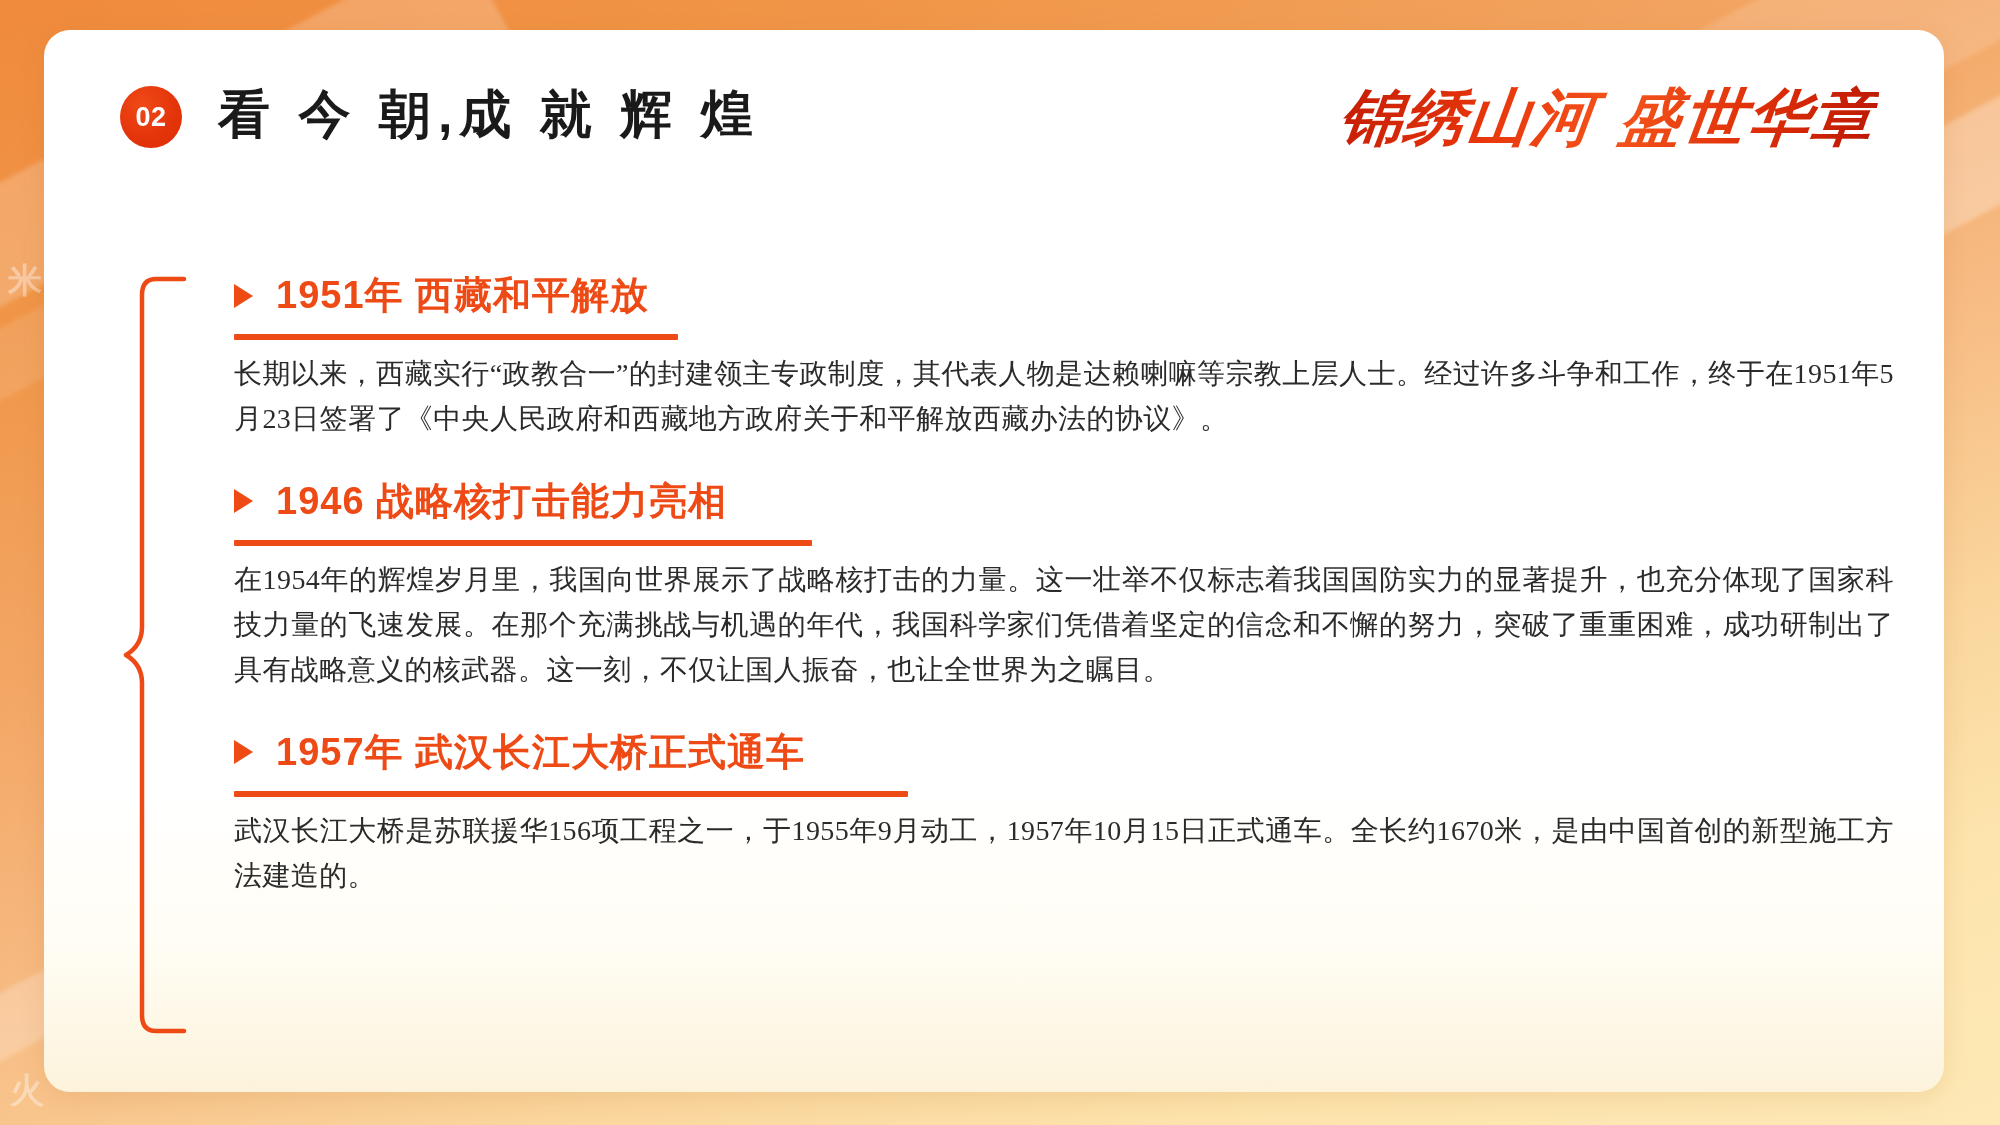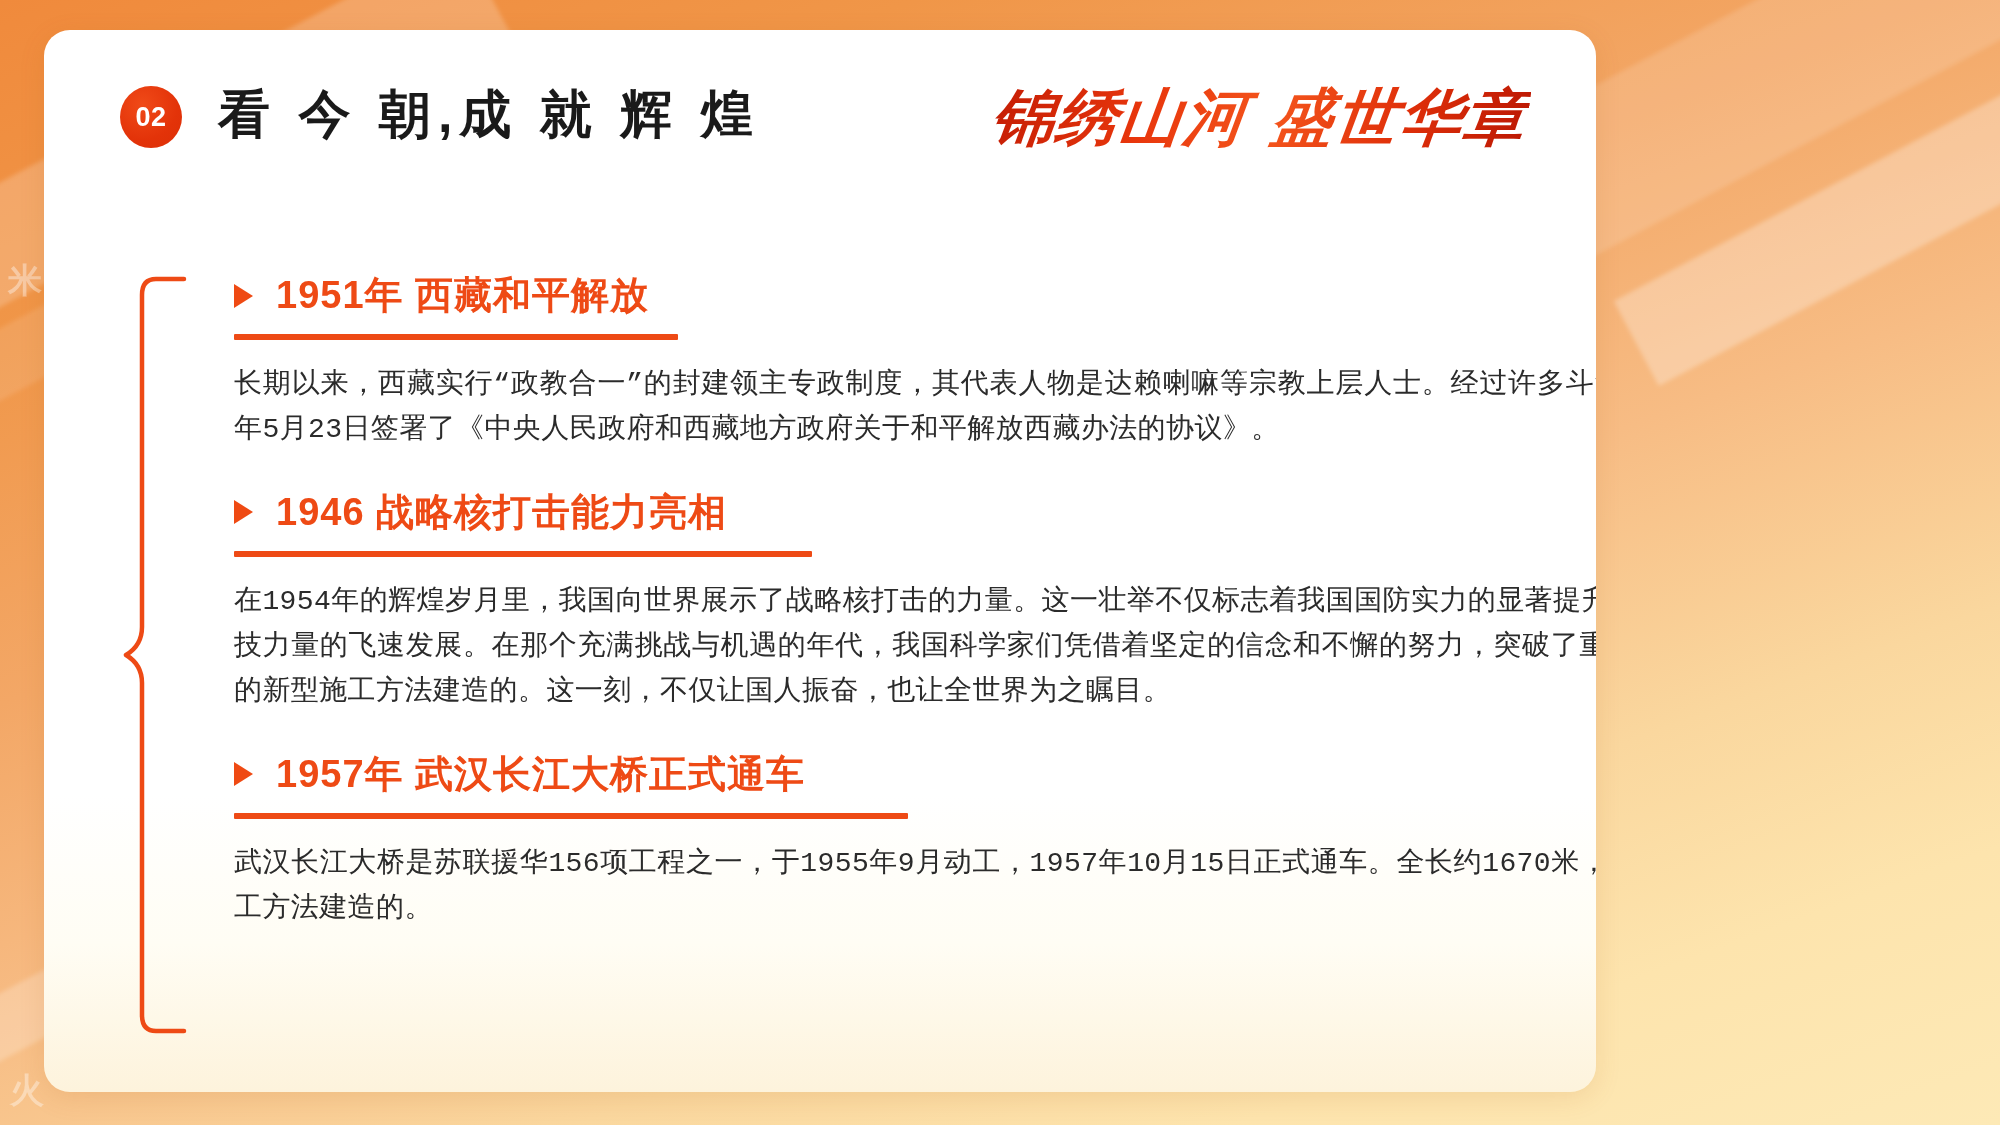--- a/index.html
+++ b/index.html
@@ -27,21 +27,21 @@
   .s4 { width:620px; height:96px; right:-220px; top:150px; background:rgba(255,255,255,0.28); }
   .s5 { width:380px; height:60px; left:-120px; top:960px; background:rgba(255,255,255,0.22); }
   .ghost-cn { position:absolute; font-size:34px; color:rgba(255,255,255,0.38); font-weight:700; }
   .g1 { left:8px; top:258px; }
   .g2 { left:10px; top:1068px; }
 
   
   .card {
     position:absolute;
     left:44px; top:30px;
-    width:1552px; height:1062px;
+    width:1900px; height:1062px;
     border-radius:26px;
     background:linear-gradient(180deg,#ffffff 0%,#ffffff 72%,#fffdf4 86%,#fdf3dc 100%);
     box-shadow:0 6px 26px rgba(180,90,20,0.13);
     overflow:hidden;
   }
 
   
   .header { position:absolute; left:0; top:0; width:100%; height:150px; }
   .badge {
     position:absolute; left:76px; top:56px;
@@ -90,27 +90,27 @@
     font-size:38px; font-weight:800; color:#ee4a15;
     letter-spacing:1px; white-space:nowrap;
     font-family:"Liberation Sans","DejaVu Sans",sans-serif;
   }
   .rule { height:6px; background:#ee4a15; margin-top:13px; border-radius:1px; }
   .r1 { width:444px; }
   .r2 { width:578px; }
   .r3 { width:674px; }
 
   .para {
-    margin-top:22px;
+    margin-top:11px;
     font-size:28px;
     line-height:1.62;
     color:#2b2b2b;
     letter-spacing:0.4px;
     text-align:justify;
-    font-family:Liberation Mono, monospace;
+    font-family:Liberation Serif, serif;
   }
   .p1 { width:1660px; }
   .p2 { width:1660px; }
   .p3 { width:1660px; }
 </style>
 </head>
 <body>
 
 <div class="bg-streaks">
   <div class="streak s1"></div>
@@ -144,21 +144,21 @@
       <div class="rule r1"></div>
       <div class="para p1">长期以来，西藏实行“政教合一”的封建领主专政制度，其代表人物是达赖喇嘛等宗教上层人士。经过许多斗争和工作，终于在1951年5月23日签署了《中央人民政府和西藏地方政府关于和平解放西藏办法的协议》。</div>
     </div>
 
     <div class="block">
       <div class="sec-head">
         <span class="tri"></span>
         <span class="sec-title">1946 战略核打击能力亮相</span>
       </div>
       <div class="rule r2"></div>
-      <div class="para p2">在1954年的辉煌岁月里，我国向世界展示了战略核打击的力量。这一壮举不仅标志着我国国防实力的显著提升，也充分体现了国家科技力量的飞速发展。在那个充满挑战与机遇的年代，我国科学家们凭借着坚定的信念和不懈的努力，突破了重重困难，是由中国首创的新型施工方法建造的。这一刻，不仅让国人振奋，也让全世界为之瞩目。</div>
+      <div class="para p2">在1954年的辉煌岁月里，我国向世界展示了战略核打击的力量。这一壮举不仅标志着我国国防实力的显著提升，也充分体现了国家科技力量的飞速发展。在那个充满挑战与机遇的年代，我国科学家们凭借着坚定的信念和不懈的努力，突破了重重困难，成功研制出了具有战略意义的核武器。这一刻，不仅让国人振奋，也让全世界为之瞩目。</div>
     </div>
 
     <div class="block">
       <div class="sec-head">
         <span class="tri"></span>
         <span class="sec-title">1957年 武汉长江大桥正式通车</span>
       </div>
       <div class="rule r3"></div>
       <div class="para p3">武汉长江大桥是苏联援华156项工程之一，于1955年9月动工，1957年10月15日正式通车。全长约1670米，是由中国首创的新型施工方法建造的。</div>
     </div>

